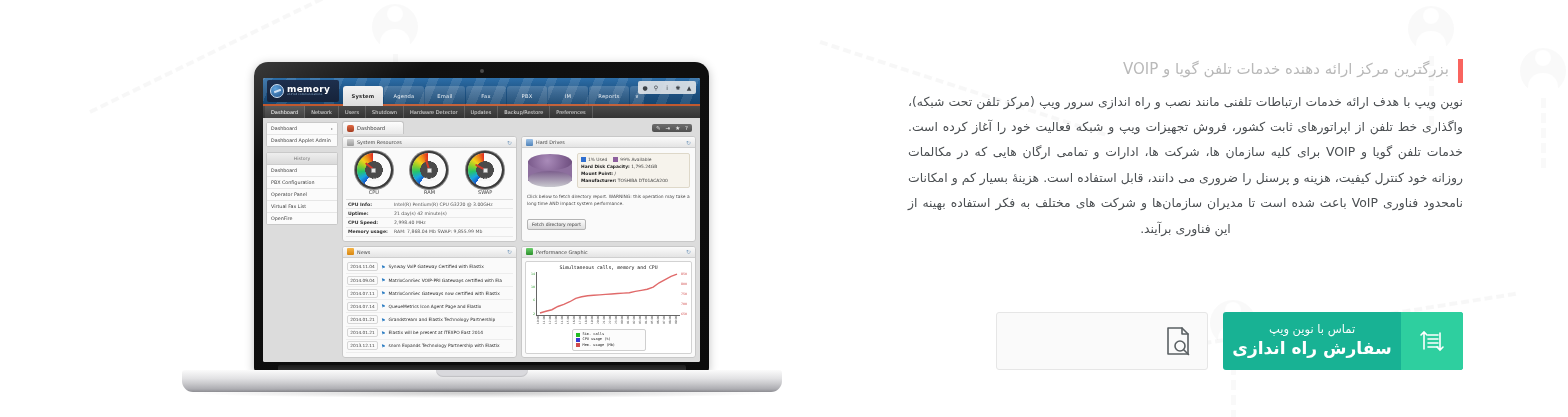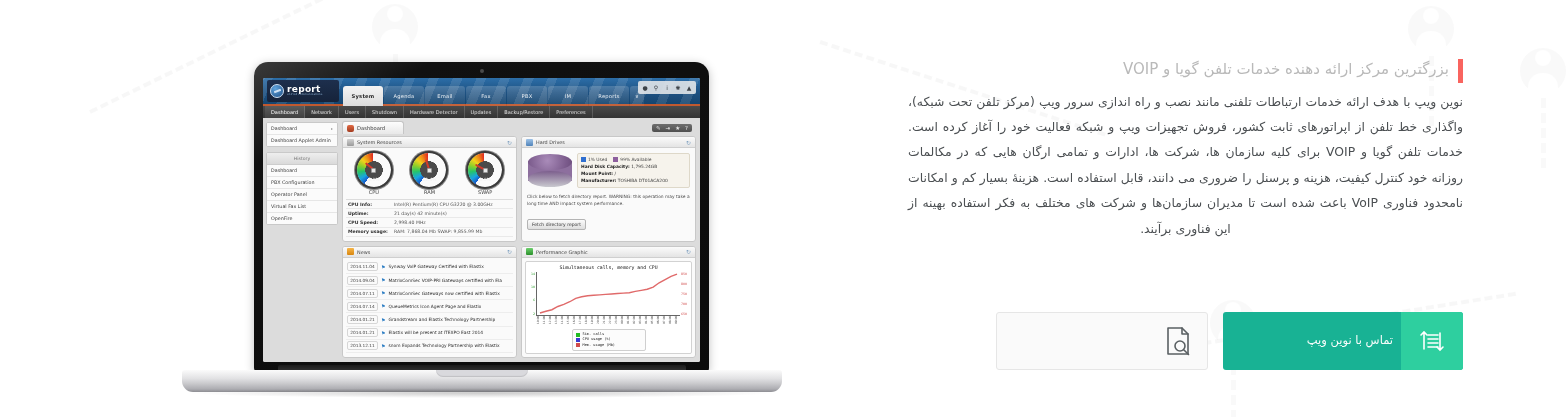--- a/index.html
+++ b/index.html
@@ -280,21 +280,21 @@
 
   .cta-row{
     position:absolute;right:105px;top:312px;display:flex;gap:15px;z-index:3;direction:rtl;
     align-items:stretch;
   }
   .cta{
     display:flex;align-items:stretch;border-radius:3px;overflow:hidden;height:58px;
   }
   .cta-primary{ background:#18b294; width:240px; }
   .cta-primary .labels{
-    flex:1;display:flex;flex-direction:column;justify-content:center;align-items:flex-start;
+    flex:1;display:flex;flex-direction:column;justify-content:center;align-items:center;
     padding:0 8px;color:#fff;
   }
   .cta-primary .small{font-size:11.5px;opacity:.97;line-height:1.35;}
   .cta-primary .big{font-size:17px;font-weight:700;line-height:1.35;}
   .cta-primary .iconpane{
     width:62px;flex:none;background:#2ecf9f;display:flex;align-items:center;justify-content:center;
   }
   .cta-secondary{
     background:#fafafa;border:1px solid #e6e6e6;width:212px;border-radius:3px;
   }
@@ -341,21 +341,21 @@
   <div class="lid">
     <div class="cam"></div>
     <div class="screen">
 
       <div class="app">
 
         <div class="topbar">
           <div class="logo">
             <div class="mark"></div>
             <div class="txt">
-              <b>report</b>
+              <b>memory</b>
               <small>unified communications</small>
             </div>
           </div>
 
           <div class="tabs">
             <div class="tab active">System</div>
             <div class="tab">Agenda</div>
             <div class="tab">Email</div>
             <div class="tab">Fax</div>
             <div class="tab">PBX</div>
@@ -762,20 +762,21 @@
       <svg width="30" height="30" viewBox="0 0 30 30" aria-hidden="true">
         <g stroke="#ffffff" stroke-width="1.6" fill="none" stroke-linecap="round">
           <path d="M7 23 L7 6 M4 9 L7 6 L10 9"></path>
           <path d="M23 7 L23 24 M20 21 L23 24 L26 21"></path>
           <path d="M11 9 H21 M11 13 H21 M11 17 H21 M11 21 H21"></path>
         </g>
       </svg>
     </div>
     <div class="labels">
       <div class="small">تماس با نوین ویپ</div>
+      <div class="big">سفارش راه اندازی</div>
     </div>
   </div>
 
   <div class="cta cta-secondary">
     <div class="iconpane">
       <svg width="30" height="32" viewBox="0 0 30 32" aria-hidden="true">
         <g stroke="#5a6063" stroke-width="1.6" fill="none" stroke-linecap="round" stroke-linejoin="round">
           <path d="M5 3 H19 L25 9 V29 H5 Z"></path>
           <path d="M19 3 V9 H25"></path>
           <circle cx="17" cy="21" r="5"></circle>

